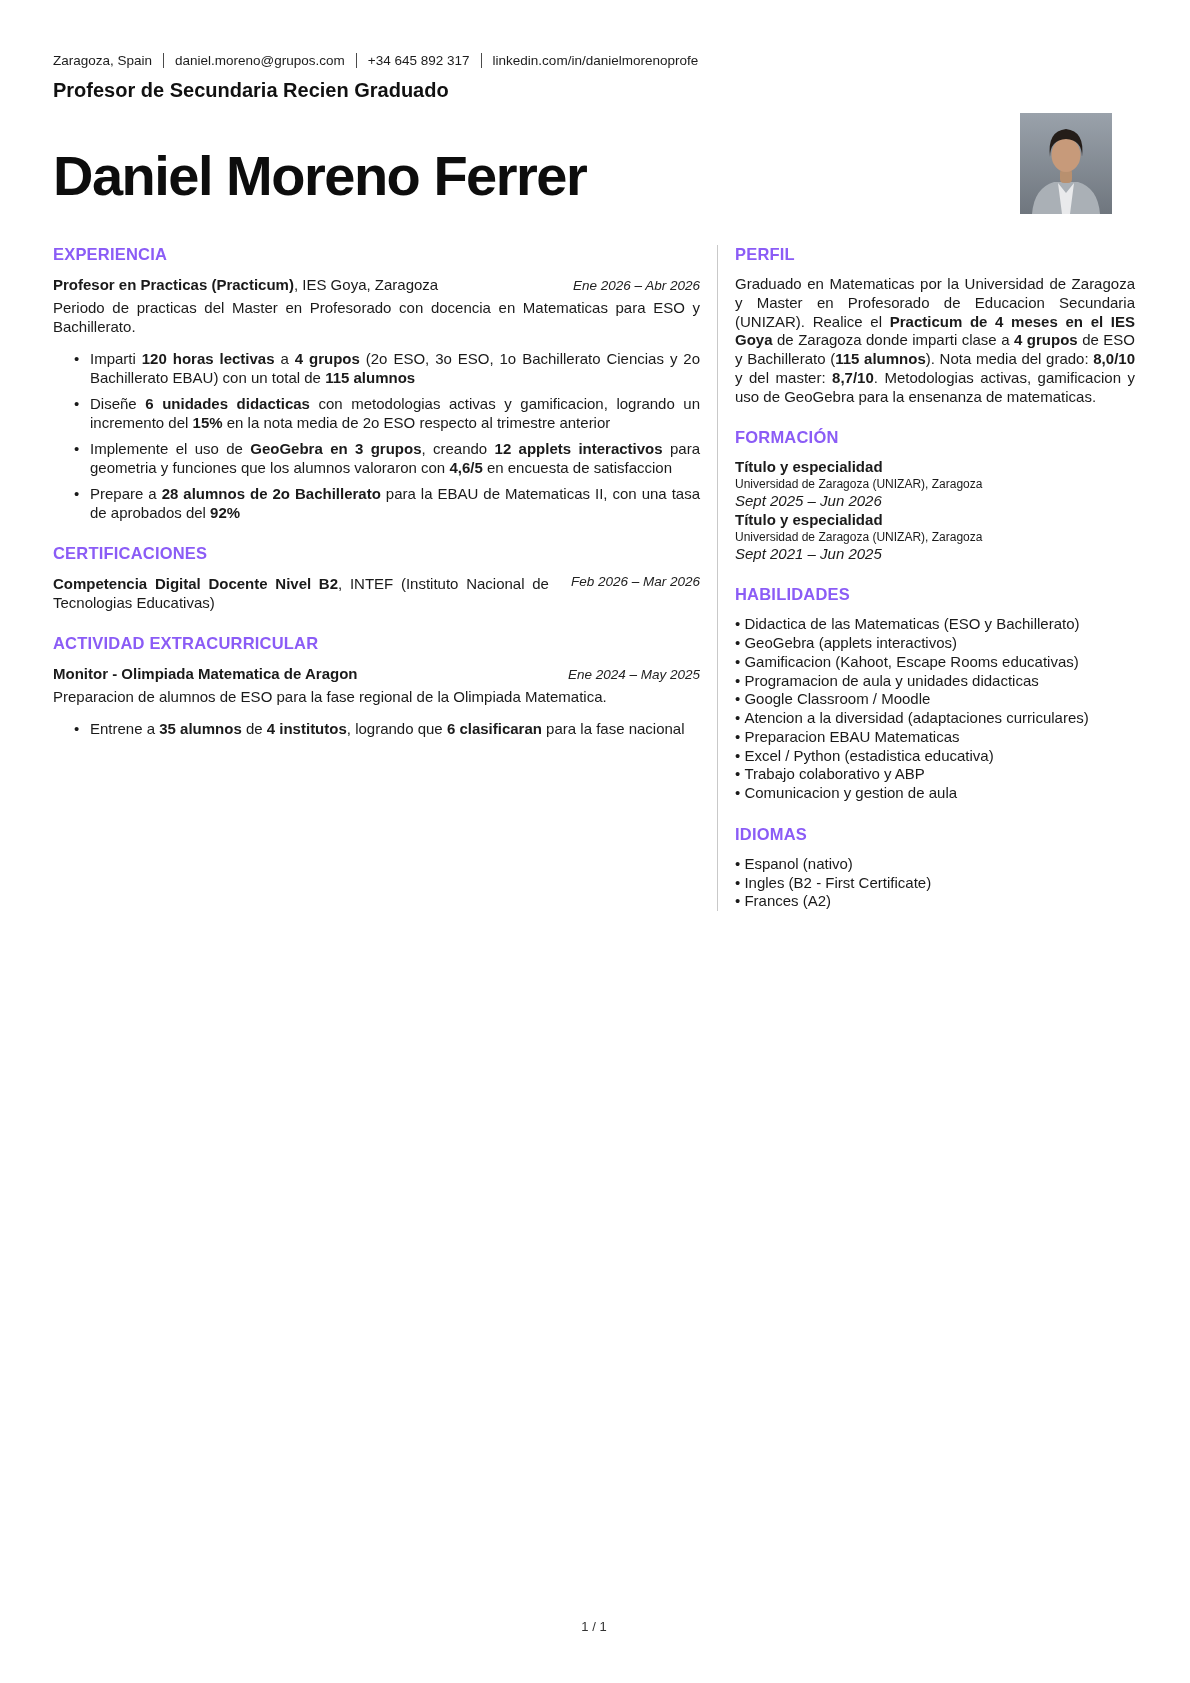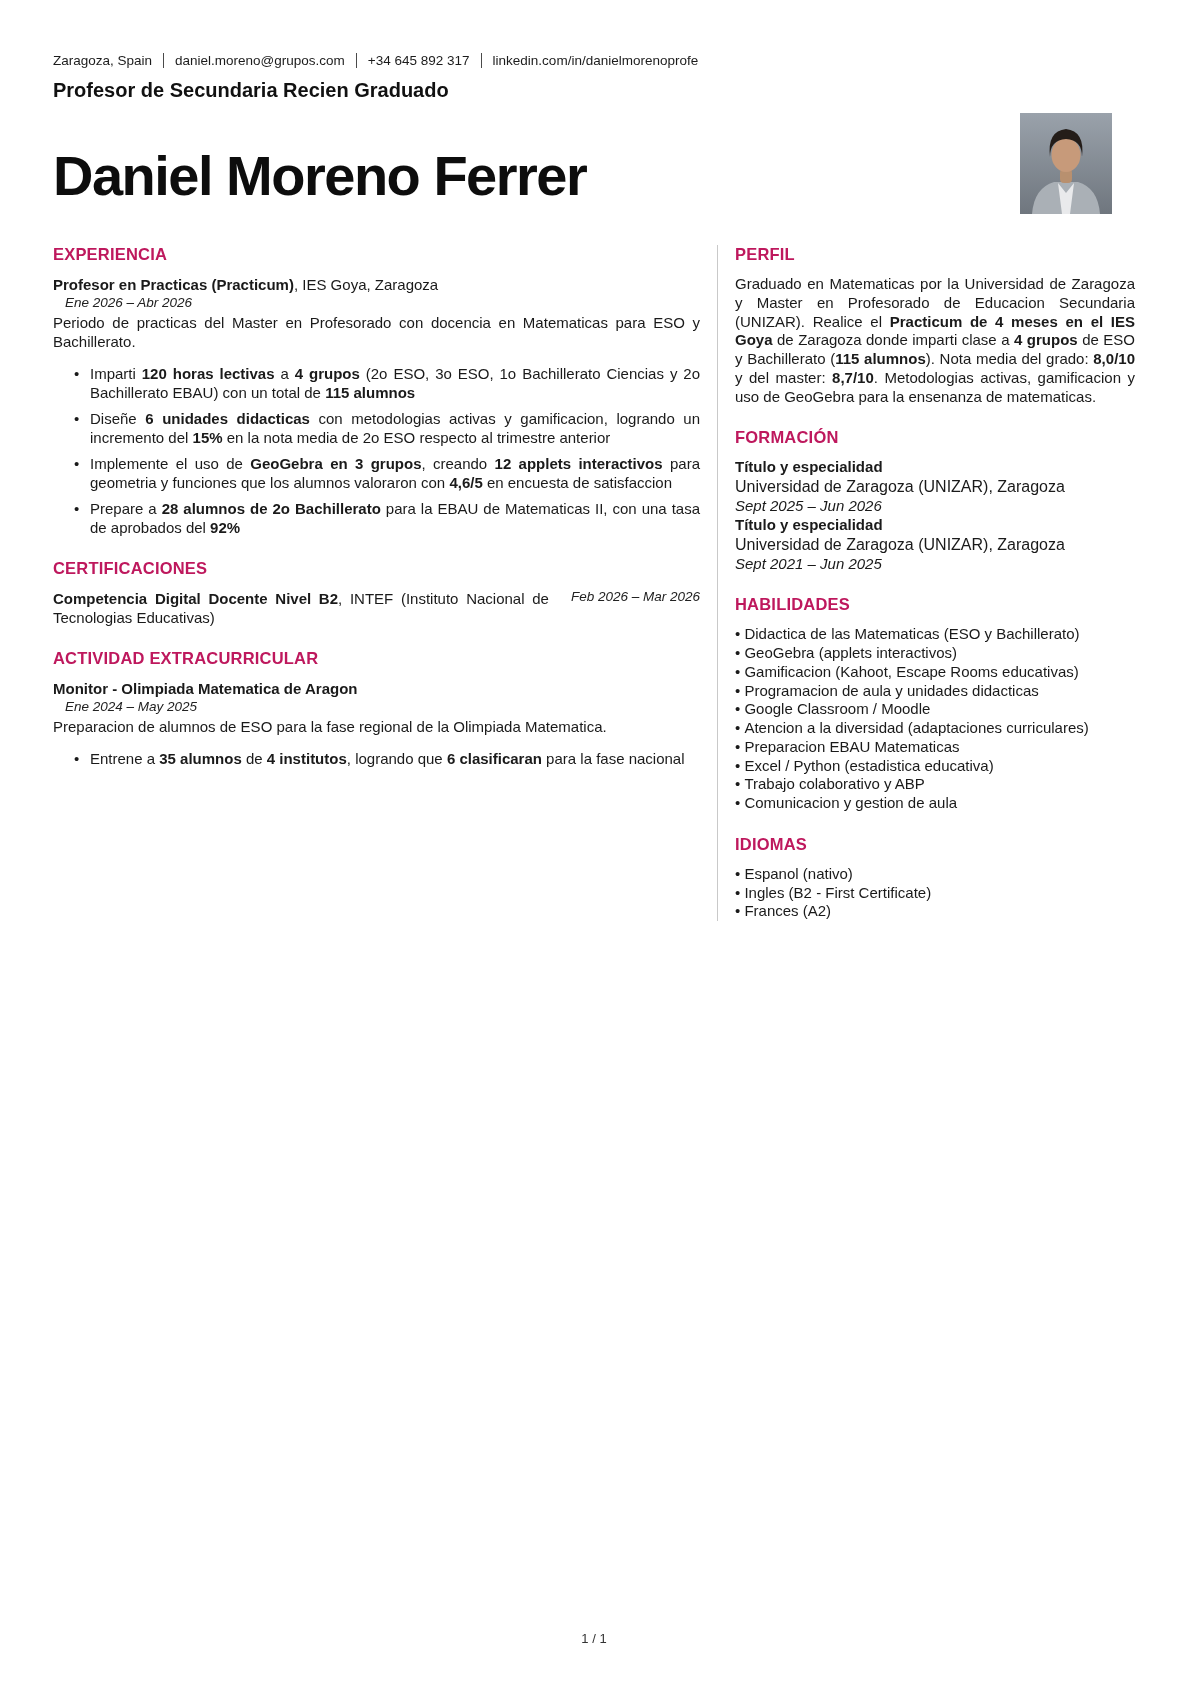--- a/index.html
+++ b/index.html
@@ -20,46 +20,46 @@
   .sep { width:1px; height:15px; background:#4a4a4a; margin:0 11px; }
   .job-title { font-size:20px; font-weight:700; margin-top:11px; color:#111; }
   .name { font-size:56px; font-weight:700; letter-spacing:-1.5px; margin-top:41px; color:#0d0d0d; }
   .photo { position:absolute; top:113px; right:76px; width:92px; height:101px; display:block; }
 
   
   .columns { display:flex; margin-top:37px; align-items:stretch; }
   .col-left { flex:0 0 647px; width:647px; }
   .col-right { flex:1; margin-left:17px; border-left:1px solid #c9c9c9; padding-left:17px; }
 
-  .section-title { font-size:16.5px; font-weight:700; letter-spacing:0.2px; color:#be185d; margin:22px 0 11px 0; }
+  .section-title { font-size:16.5px; font-weight:700; letter-spacing:0.2px; color:#8b5cf6; margin:22px 0 11px 0; }
   .col-left > .section-title:first-child,
   .col-right > .section-title:first-child { margin-top:0; }
 
-  .entry-head { display:flex; justify-content:space-between; align-items:baseline;flex-direction:column; }
+  .entry-head { display:flex; justify-content:space-between; align-items:baseline; }
   .role { font-size:15px; line-height:1.3; }
   .dates { font-style:italic; font-size:13.5px; color:#222; white-space:nowrap; padding-left:12px; flex:0 0 auto; }
 
   .para { font-size:15px; line-height:1.27; text-align:justify; margin-top:3px; }
 
   .bullets { margin-top:13px; }
   .bullet { position:relative; padding-left:37px; font-size:15px; line-height:1.27; text-align:justify; margin-bottom:7px; }
   .bullet::before { content:"\2022"; position:absolute; left:21px; top:0; }
 
   .cert-row { display:flex; align-items:flex-start; }
   .cert-text { flex:1 1 auto; font-size:15px; line-height:1.27; text-align:justify; padding-right:10px; }
 
   
   .sb-para { font-size:15px; line-height:1.25; text-align:justify; }
   .edu-degree { font-size:15px; line-height:1.25; font-weight:700; }
-  .edu-school { font-size:16px; line-height:1.25; }
+  .edu-school { font-size:12px; line-height:1.25; }
   .edu-dates  { font-size:15px; line-height:1.25; font-style:italic; }
   .sb-item { font-size:15px; line-height:1.25; }
   .sb-item::before { content:"\2022\00a0"; }
 
-  .footer { position:absolute; left:0; right:0; bottom:37px; text-align:center; font-size:13px; color:#333; }
+  .footer { position:absolute; left:0; right:0; bottom:49px; text-align:center; font-size:13px; color:#333; }
 </style>
 </head>
 <body>
 
 <div class="page">
 
   <div class="contact-bar">
     <span>Zaragoza, Spain</span>
     <span class="sep"></span>
     <span>daniel.moreno@grupos.com</span>

